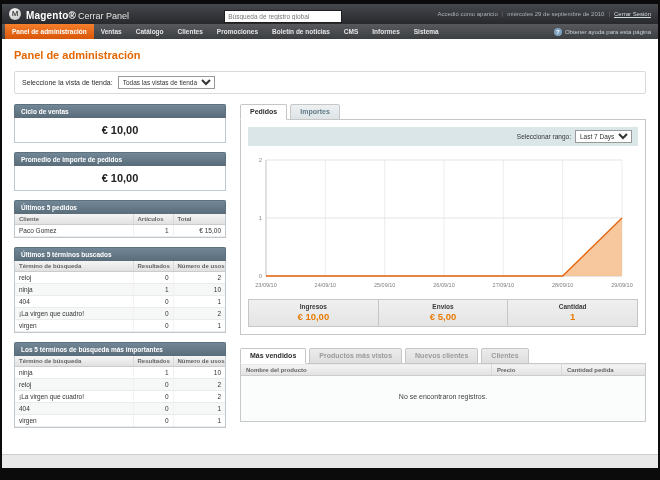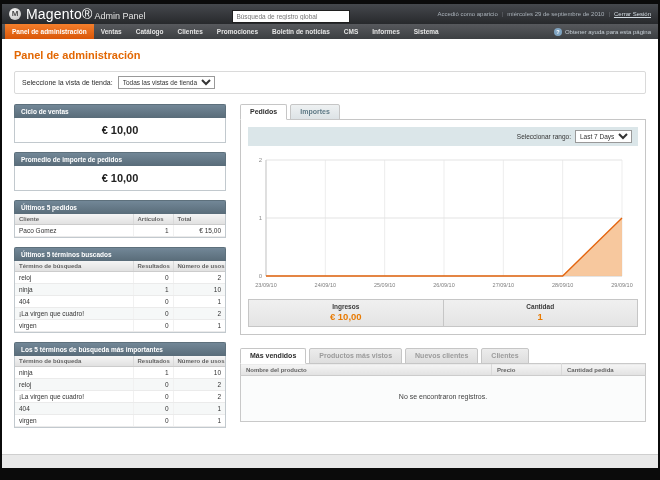--- a/index.html
+++ b/index.html
@@ -4,21 +4,21 @@
 <style>
   * { margin:0; padding:0; box-sizing:border-box; }
   html,body { width:660px; height:480px; overflow:hidden; }
   body { background:#0b0b0b; font-family:"Liberation Sans", sans-serif; }
   .screen { position:relative; width:660px; height:480px; background:#0b0b0b; }
   .page { position:absolute; top:4px; left:2px; right:2px; bottom:12px; background:#fff; display:flex; flex-direction:column; }
 
   
   .top-bar { height:20px; flex:0 0 20px; background:linear-gradient(#45484d,#27292c); display:flex; align-items:center; padding:0 7px; gap:5px; }
   .logo { width:12px; height:12px; border-radius:50%; background:radial-gradient(circle at 35% 30%, #f5f5f5, #bdbdbd); color:#4a4a4a; font-size:8px; font-weight:bold; text-align:center; line-height:12px; cursor:pointer; }
-  .brand { color:#ffffff; font-size:14px; font-weight:normal; letter-spacing:.2px; }
+  .brand { color:#ffffff; font-size:10px; font-weight:bold; letter-spacing:.2px; }
   .brand-suffix { color:#e3e3e3; font-size:9px; margin-left:2px; }
   .search-wrap { margin:0 auto; }
   .search { width:118px; height:13px; border:1px solid #1f1f1f; background:#fff; font-size:6.5px; padding:0 3px; color:#555; font-family:"Liberation Sans", sans-serif; }
   .account { display:flex; align-items:center; gap:4px; font-size:6px; color:#aab2ba; white-space:nowrap; }
   .account .sep { color:#6d7278; }
   .logout { color:#d5dde4; text-decoration:underline; cursor:pointer; }
 
   
   .nav-bar { height:15px; flex:0 0 15px; background:linear-gradient(#57595d,#3c3f42); display:flex; align-items:stretch; padding:0 3px; }
   .nav-item { font-size:6.5px; font-weight:bold; color:#e4e4e4; line-height:15px; padding:0 7px; cursor:pointer; }
@@ -81,21 +81,21 @@
 </style>
 </head>
 <body>
 
 <div class="screen">
   <div class="page">
 
     <header class="top-bar">
       <div class="logo">M</div>
       <div>
-        <span class="brand">Magento®</span><span class="brand-suffix">Admin Panel</span>
+        <span class="brand">Magento®</span><span class="brand-suffix">Cerrar Panel</span>
       </div>
       <div class="search-wrap">
         <input class="search" type="text" placeholder="Búsqueda de registro global" style="">
       </div>
       <div class="account">
         <span>Accedió como aparicio</span>
         <span class="sep">|</span>
         <span>miércoles 29 de septiembre de 2010</span>
         <span class="sep">|</span>
         <a class="logout">Cerrar Sesión</a>
@@ -296,20 +296,24 @@
                   <text x="374" y="135" text-anchor="middle" font-size="5.5" fill="#7e7e7e">29/09/10</text>
                 </svg>
             </div>
 
             <div class="stats">
               <div class="stat">
                 <div class="stat-label">Ingresos</div>
                 <div class="stat-value">€ 10,00</div>
               </div>
               <div class="stat">
+                <div class="stat-label">Envíos</div>
+                <div class="stat-value">€ 5,00</div>
+              </div>
+              <div class="stat">
                 <div class="stat-label">Cantidad</div>
                 <div class="stat-value">1</div>
               </div>
             </div>
           </div>
 
           <div class="tabs tabs2">
             <div class="tab active">Más vendidos</div>
             <div class="tab disabled">Productos más vistos</div>
             <div class="tab disabled">Nuevos clientes</div>

